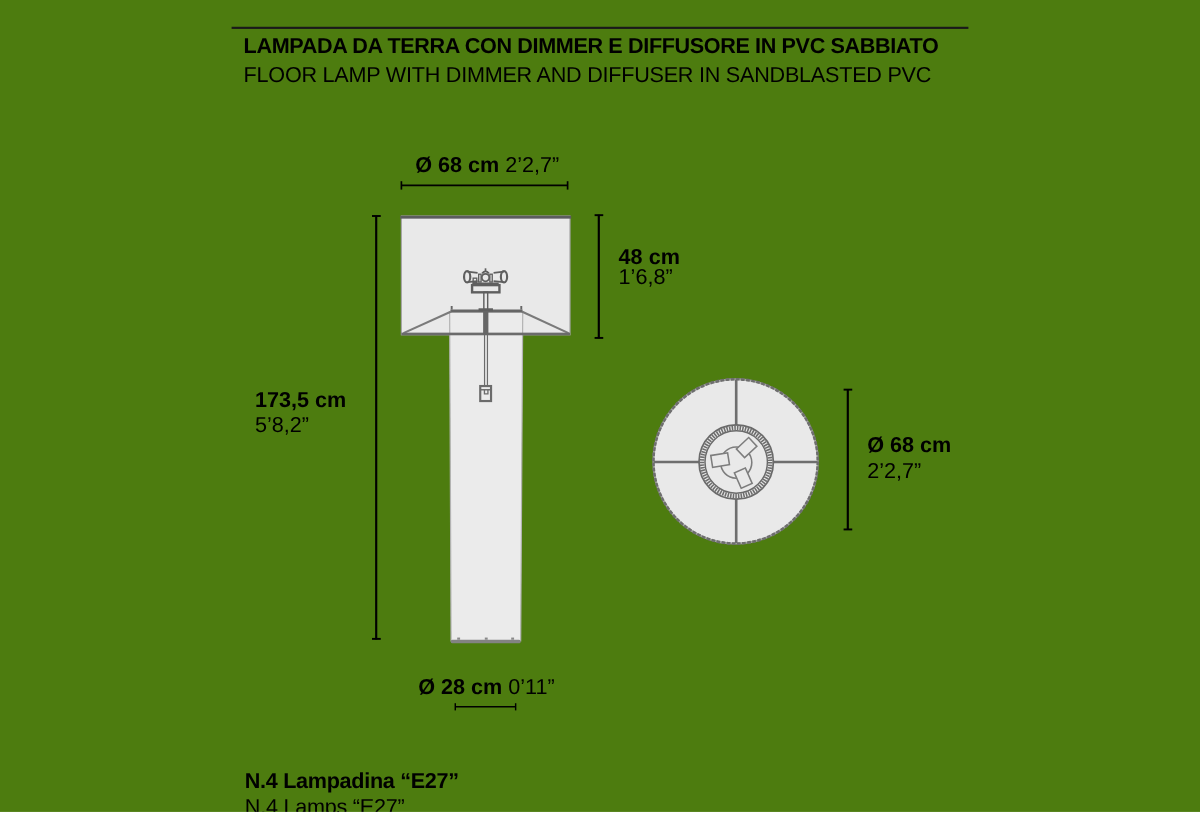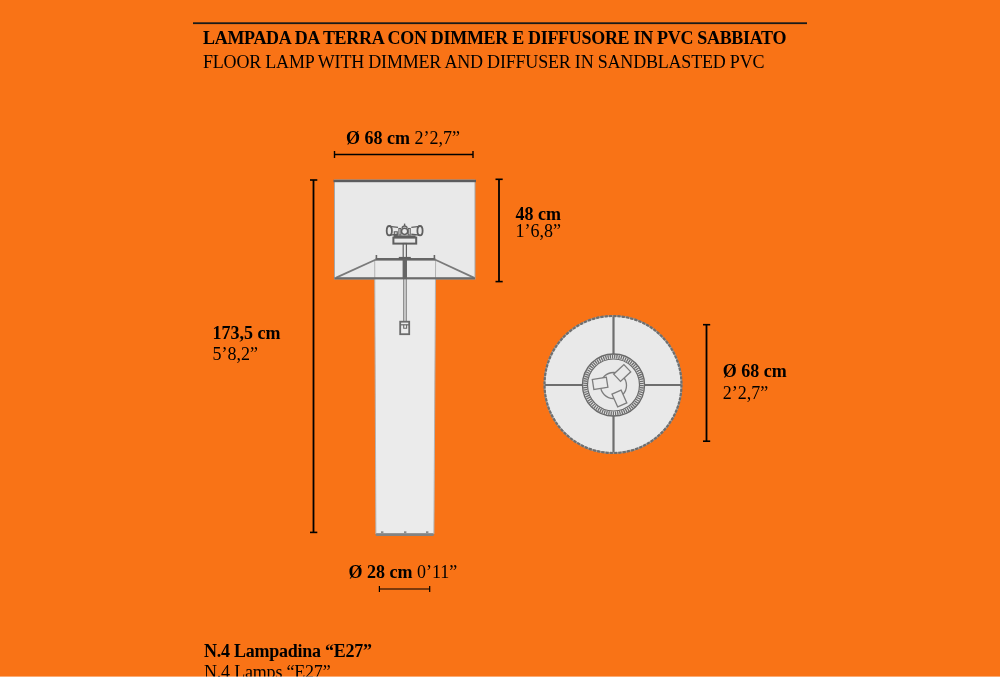--- a/index.html
+++ b/index.html
@@ -1,17 +1,17 @@
 <!DOCTYPE html>
 <html><head>
 <meta charset="utf-8">
 <style>
   html,body{margin:0;padding:0;background:#ffffff;}
-  .page{position:relative;width:1000px;height:700px;overflow:hidden;background:#f97316;
-        font-family:Liberation Serif, serif;}
+  .page{position:relative;width:1000px;height:700px;overflow:hidden;background:#4d7c0f;
+        font-family:Liberation Sans, sans-serif;}
   svg{position:absolute;left:0;top:0;}
   text{fill:#000000;}
 </style>
 </head>
 <body>
 <div class="page">
 <svg width="1000" height="700" viewBox="0 0 1000 700">
 
   <rect x="193" y="22.3" width="614" height="1.8" fill="#1a1a1a"></rect>
 

